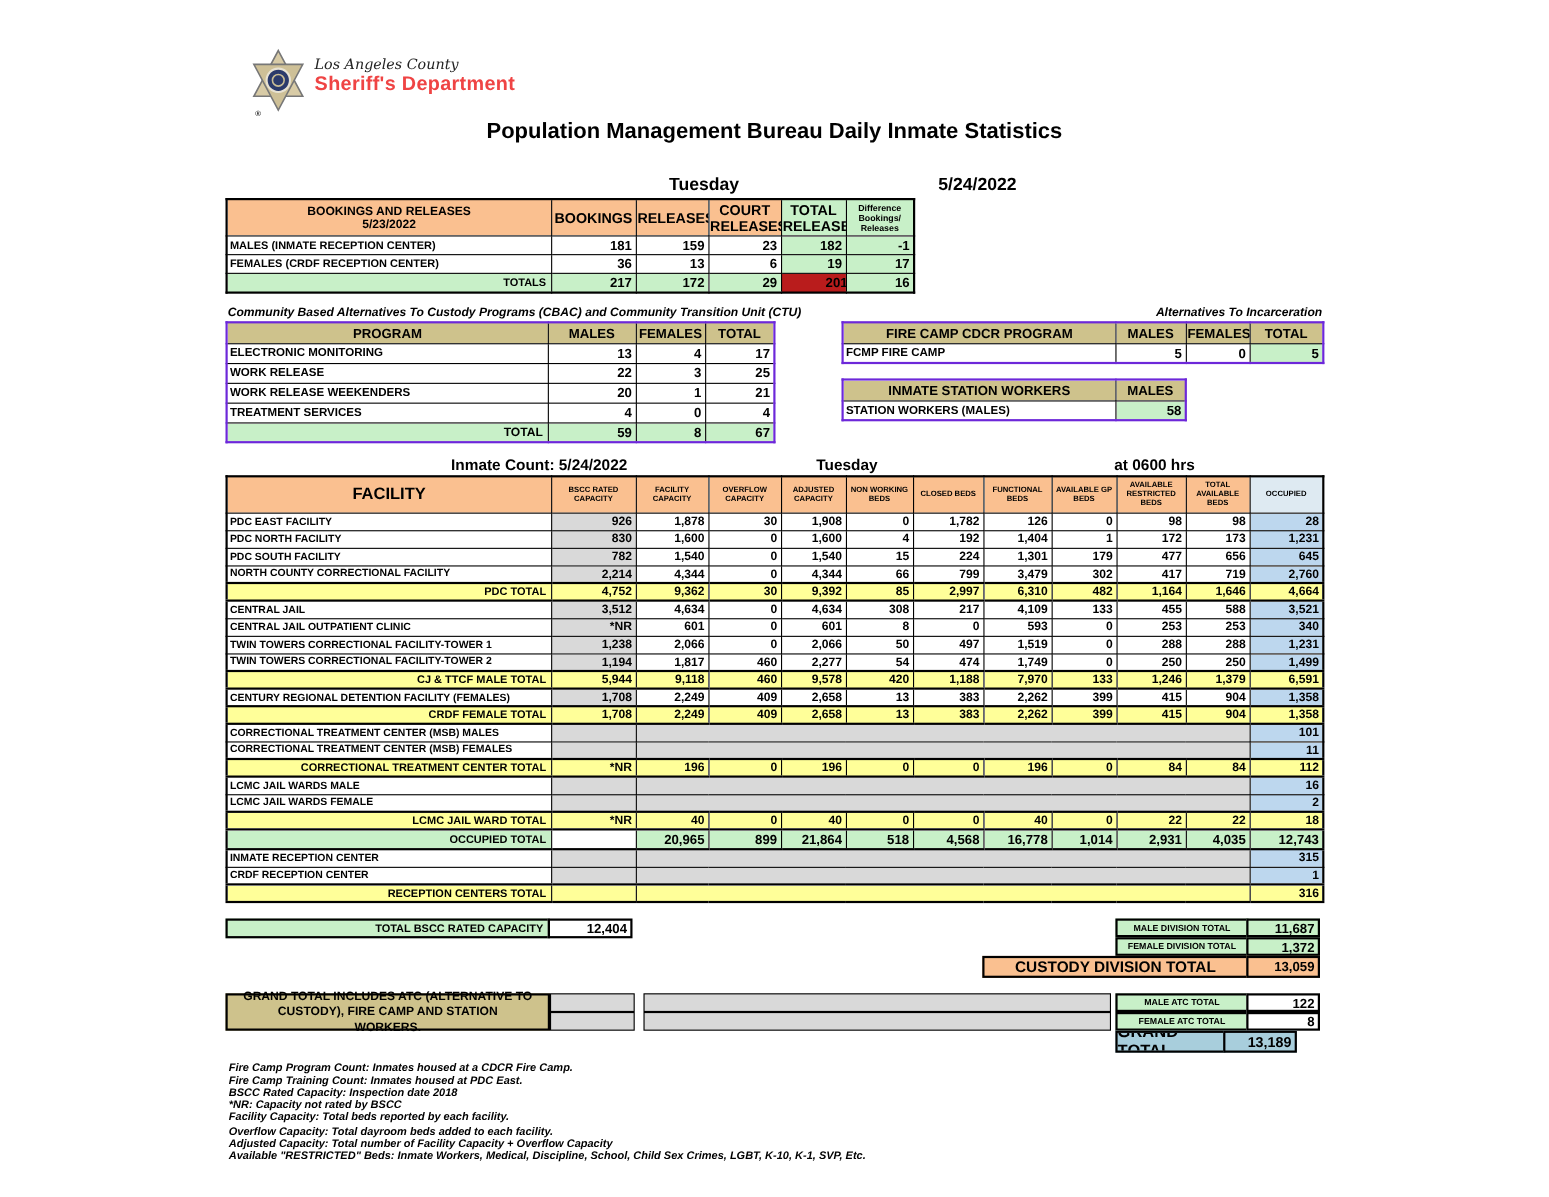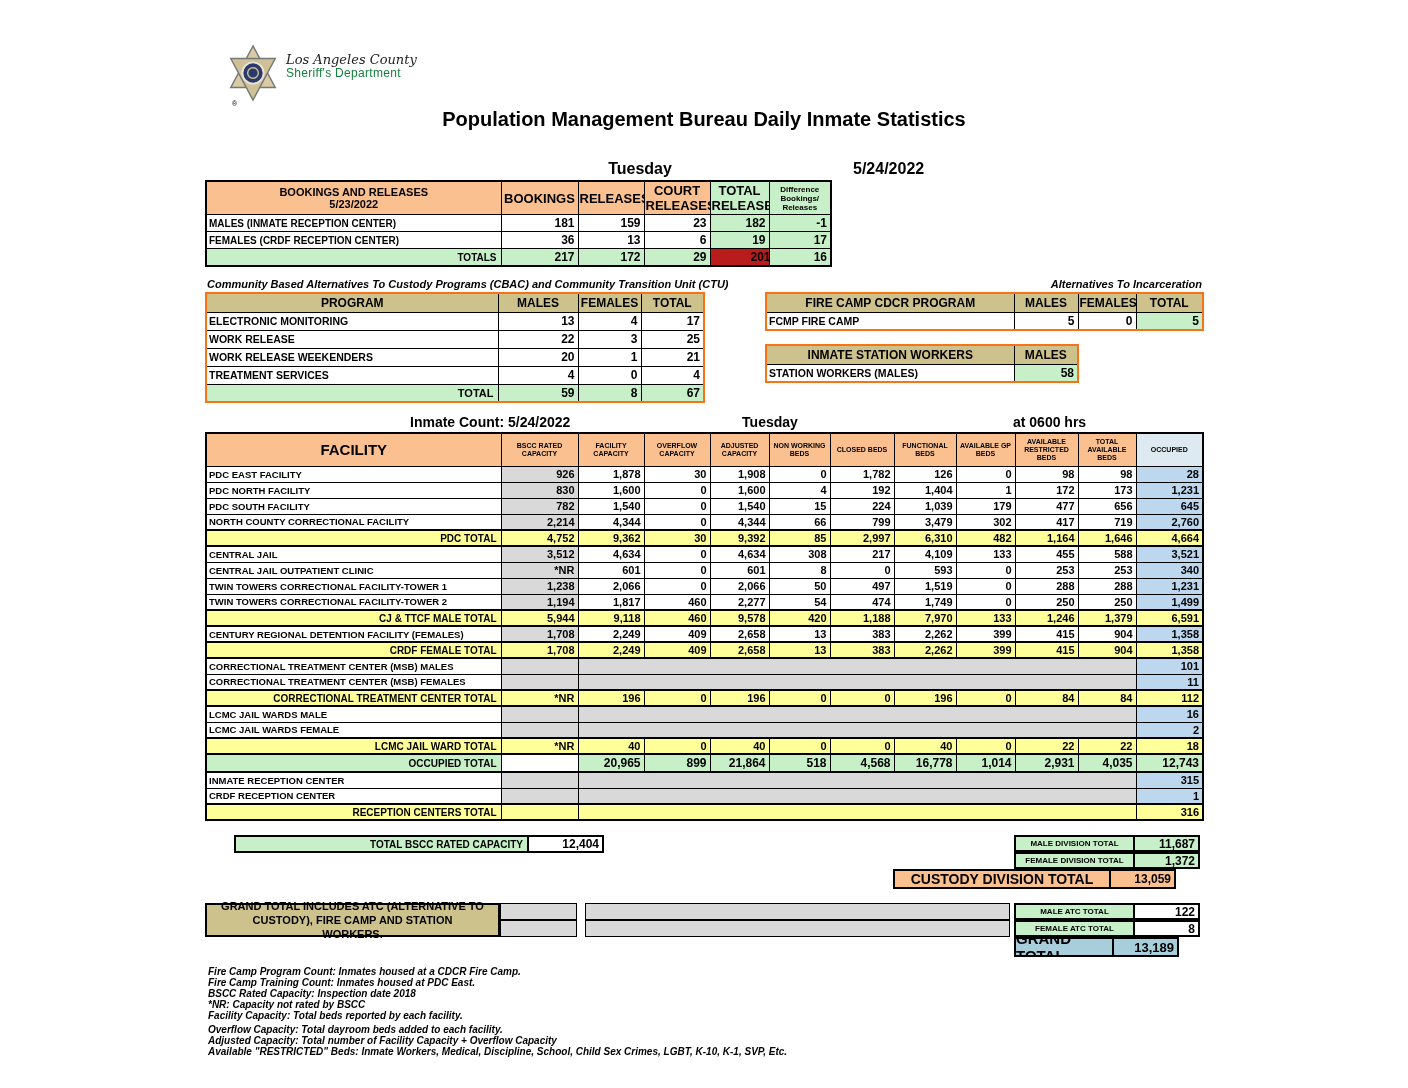--- a/index.html
+++ b/index.html
@@ -6,21 +6,21 @@
   .page { position:relative; width:1408px; height:1088px; background:#fff;
           font-family:"Liberation Sans", sans-serif; color:#000; }
   .abs { position:absolute; }
 
   
   table { border-collapse:collapse; table-layout:fixed; }
   th, td { border:1px solid #000; overflow:hidden; white-space:nowrap; box-sizing:border-box; }
 
   
   .logo-text1 { font-family:"DejaVu Serif", serif; font-style:italic; font-size:13px; color:#222; }
-  .logo-text2 { font-weight:normal; font-size:12px; letter-spacing:.3px; color:#15803d; }
+  .logo-text2 { font-weight:bold; font-size:18px; letter-spacing:.3px; color:#ef4444; }
   .doc-title { width:1408px; text-align:center; font-size:20px; font-weight:bold; }
   .day-lbl  { font-size:16px; font-weight:bold; }
   .sec-title { font-size:11px; font-weight:bold; font-style:italic; }
   .cnt-lbl { font-size:14px; font-weight:bold; }
 
   
   .peach { background:#FAC090; }
   .grn   { background:#C8F0C8; }
 
   
@@ -30,21 +30,21 @@
   .bk th.g { background:#C8F0C8; }
   .bk th.diff { font-weight:bold; font-size:8px; white-space:normal; line-height:9px; }
   .bk td { height:17px; font-size:12px; font-weight:bold; text-align:right; padding-right:3px; }
   .bk td.lbl { text-align:left; font-size:10px; padding-left:2px; }
   .bk tr.rt-data td:nth-child(5), .bk tr.rt-data td:nth-child(6) { background:#C8F0C8; }
   .bk tr.rt-totals td { background:#C8F0C8;padding-left:40px; }
   .bk tr.rt-totals td:nth-child(5) { background:#b91c1c; }
   .bk tr.rt-totals td.lbl { text-align:right; padding-right:4px; }
 
   
-  .sm { border:2px solid #f97316; }
+  .sm { border:2px solid #6d28d9; }
   .sm th { background:#CEC28C; font-size:12px; font-weight:bold; height:19px; text-align:center; }
   .sm td { height:18px; font-size:12px; font-weight:bold; text-align:right; padding-right:3px; }
   .sm td.lbl { text-align:left; font-size:10.5px; padding-left:2px; }
   .sm tr.rt-total td { background:#C8F0C8; }
   .sm tr.rt-total td.lbl { text-align:right; padding-right:4px; font-size:11px; }
   .sm tr.rt-fire td:nth-child(4) { background:#C8F0C8; }
   .sm tr.rt-station td:nth-child(2) { background:#C8F0C8; }
 
   
   .ft { width:997px; border:2px solid #000; }
@@ -64,21 +64,21 @@
   .ft tr.rt-g td.c1, .ft tr.rt-g td.c-span { background:#D9D9D9; }
   .ft tr.rt-g td.c11 { background:#BDD7EE; }
   .ft tr.rt-o td { background:#C8F0C8; font-size:12px; border-top-width:2px; border-bottom-width:2px; }
   .ft tr.rt-o td.lbl { text-align:right; padding-right:4px; font-size:10px; }
   .ft tr.rt-o td.c1 { background:#fff; }
 
   
   .cellrow { position:absolute; display:flex; }
   .cellrow .c { border:2px solid #000; box-sizing:border-box; font-weight:bold;
                 display:flex; align-items:center; overflow:hidden; }
-  .c.lblL { justify-content:flex-end; padding-right:4px; font-size:10px;margin-left:29px; }
+  .c.lblL { justify-content:flex-end; padding-right:4px; font-size:10px; }
   .c.lblC { justify-content:center; }
   .c.val  { justify-content:flex-end; padding-right:3px; font-size:12px; }
   .smallcap { font-size:8px; }
 
   .grand-note { border:2px solid #000; background:#CEC28C; box-sizing:border-box;
                 font-size:11px; font-weight:bold; text-align:center;
                 display:flex; align-items:center; justify-content:center;
                 white-space:normal; line-height:14px; padding:0 14px; }
   .grayblock { border:1px solid #000; background:#D9D9D9; box-sizing:border-box; }
 
@@ -318,21 +318,21 @@
           <td class="c11">1,231</td>
         </tr>
         <tr class="rt-d">
           <td class="lbl">PDC SOUTH FACILITY</td>
           <td class="c1">782</td>
           <td class="c2">1,540</td>
           <td class="c3">0</td>
           <td class="c4">1,540</td>
           <td class="c5">15</td>
           <td class="c6">224</td>
-          <td class="c7">1,039</td>
+          <td class="c7">1,301</td>
           <td class="c8">179</td>
           <td class="c9">477</td>
           <td class="c10">656</td>
           <td class="c11">645</td>
         </tr>
         <tr class="rt-d">
           <td class="lbl">NORTH COUNTY CORRECTIONAL FACILITY</td>
           <td class="c1">2,214</td>
           <td class="c2">4,344</td>
           <td class="c3">0</td>
@@ -551,21 +551,21 @@
 
   <div class="cellrow" style="left:1014px; top:835px; height:17px;">
     <div class="c lblC grn smallcap" style="width:121px;">MALE DIVISION TOTAL</div>
     <div class="c val grn" style="width:67px; margin-left:-2px;">11,687</div>
   </div>
   <div class="cellrow" style="left:1014px; top:852px; height:17px;">
     <div class="c lblC grn smallcap" style="width:121px;">FEMALE DIVISION TOTAL</div>
     <div class="c val grn" style="width:67px; margin-left:-2px;">1,372</div>
   </div>
   <div class="cellrow" style="left:893px; top:869px; height:20px;">
-    <div class="c lblC peach" style="width:218px; font-size:14px;">CUSTODY DIVISION TOTAL</div>
+    <div class="c lblC peach" style="width:242px; font-size:14px;">CUSTODY DIVISION TOTAL</div>
     <div class="c val peach" style="width:67px; margin-left:-2px;">13,059</div>
   </div>
 
   <div class="abs grand-note" style="left:205px; top:903px; width:295px; height:34px;">GRAND TOTAL INCLUDES ATC (ALTERNATIVE TO CUSTODY), FIRE CAMP AND STATION WORKERS.</div>
   <div class="abs grayblock" style="left:500px; top:903px; width:77px; height:17px;"></div>
   <div class="abs grayblock" style="left:500px; top:920px; width:77px; height:17px;"></div>
   <div class="abs grayblock" style="left:585px; top:903px; width:425px; height:17px;"></div>
   <div class="abs grayblock" style="left:585px; top:920px; width:425px; height:17px;"></div>
 
   <div class="cellrow" style="left:1014px; top:903px; height:17px;">

